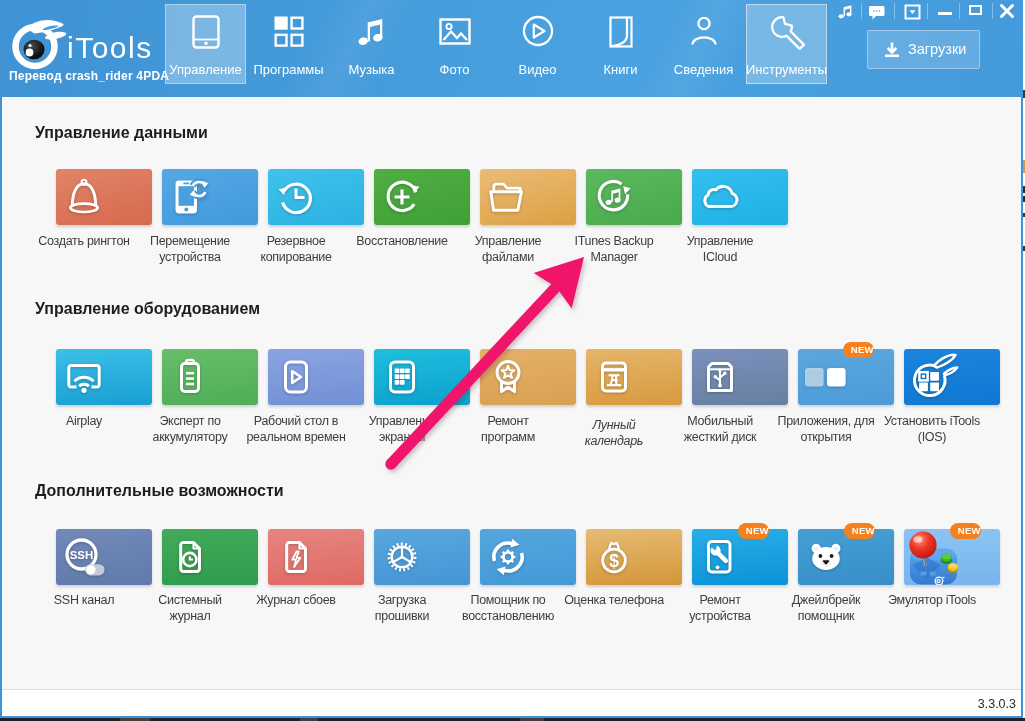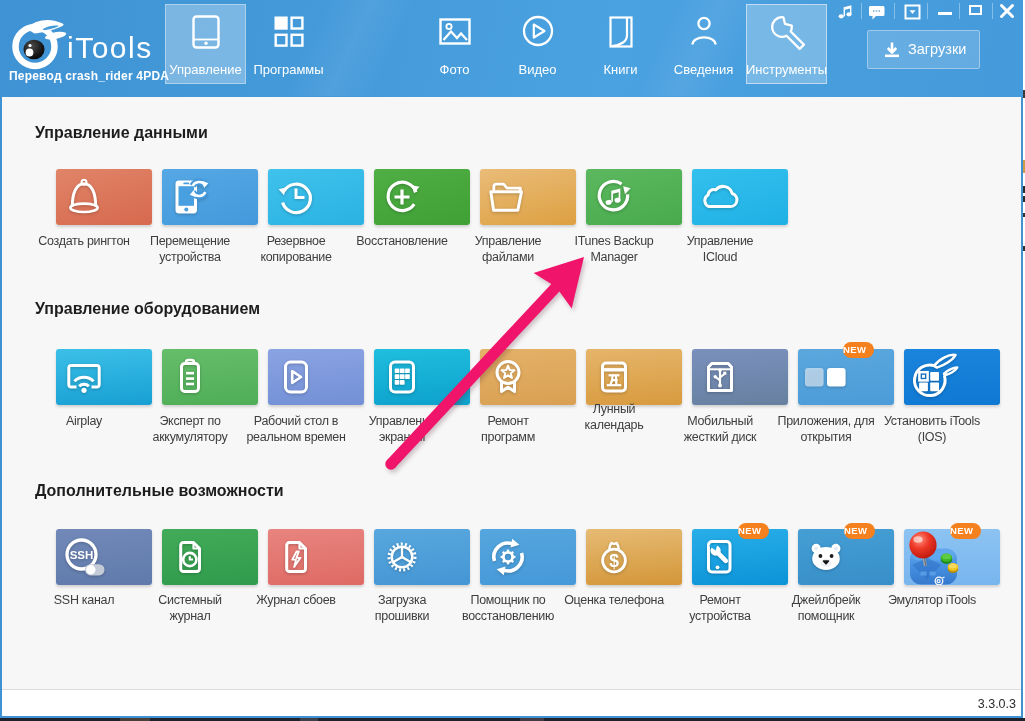--- a/index.html
+++ b/index.html
@@ -17,21 +17,21 @@
 .nav{position:absolute;top:0;width:81px;height:96px;text-align:center;}
 .nav .lab{position:absolute;left:-20px;right:-20px;top:62px;font-size:13px;color:#ffffff;}
 .navsel{position:absolute;top:4px;height:80px;width:81px;background:rgba(255,255,255,.30);border:1px solid rgba(255,255,255,.38);box-sizing:border-box;}
 .navsel2{position:absolute;top:4px;height:80px;width:81px;background:rgba(255,255,255,.26);border:1px solid rgba(215,230,245,.75);box-sizing:border-box;}
 .sep{position:absolute;top:3px;width:1px;height:16px;background:rgba(255,255,255,.35);}
 #dlbtn{position:absolute;left:867px;top:30px;width:113px;height:39px;background:rgba(255,255,255,.17);border:1px solid #a0c9ec;box-sizing:border-box;border-radius:2px;color:#fff;font-size:14.5px;}
 .sect{position:absolute;left:35px;font-size:16px;font-weight:bold;color:#1d1d1d;}
 .tile{position:absolute;width:56px;height:56px;border-radius:3px;box-shadow:0 2px 3px rgba(0,0,0,0.16);padding-left:40px;}
 .tile svg{position:absolute;left:0;top:0;filter:drop-shadow(0.5px 1.5px 1.5px rgba(0,0,0,0.22));}
 .lbl{position:absolute;width:136px;text-align:center;font-size:12.5px;letter-spacing:-0.3px;line-height:15.5px;color:#3e3e3e;}
-.badge{position:absolute;width:31px;height:16px;border-radius:8px;background:#f5801e;color:#fff;font-size:9.5px;font-weight:bold;text-align:left;line-height:16.5px;letter-spacing:.4px;}
+.badge{position:absolute;width:31px;height:16px;border-radius:8px;background:#f5801e;color:#fff;font-size:9.5px;font-weight:bold;text-align:right;line-height:16.5px;letter-spacing:.4px;}
 .wmark{position:absolute;}
 </style>
 </head>
 <body>
 <div id="stage">
   <div id="hdr">
     <div class="hray" style="left:150px;"></div>
     <div class="hray" style="left:500px;"></div>
 
     <svg width="170" height="66" viewBox="0 0 170 66" style="position:absolute;left:4px;top:8px;">
@@ -66,20 +66,28 @@
     </div>
     <div class="nav" style="left:248px;">
       <svg width="36" height="36" viewBox="0 0 36 36" style="margin-top:14px;">
         <rect x="3.5" y="2.5" width="13.2" height="13.2" fill="#fff"></rect>
         <rect x="20.6" y="3.7" width="10.8" height="10.8" fill="none" stroke="#fff" stroke-width="2.4"></rect>
         <rect x="4.7" y="20.8" width="10.8" height="10.8" fill="none" stroke="#fff" stroke-width="2.4"></rect>
         <rect x="20.6" y="20.8" width="10.8" height="10.8" fill="none" stroke="#fff" stroke-width="2.4"></rect>
       </svg>
       <div class="lab">Программы</div>
     </div>
+    <div class="nav" style="left:331px;">
+      <svg width="36" height="36" viewBox="0 0 36 36" style="margin-top:14px;">
+        <ellipse cx="9.2" cy="27.2" rx="4.8" ry="3.7" fill="#fff" transform="rotate(-14 9.2 27.2)"></ellipse>
+        <ellipse cx="23.8" cy="23.7" rx="4.8" ry="3.7" fill="#fff" transform="rotate(-14 23.8 23.7)"></ellipse>
+        <path d="M13.7,27.4 V8.6 L28.3,5 V23.9 H26 V10.5 L16,13 V27.4 Z" fill="#fff"></path>
+      </svg>
+      <div class="lab">Музыка</div>
+    </div>
     <div class="nav" style="left:414px;">
       <svg width="36" height="36" viewBox="0 0 36 36" style="margin-top:14px;">
         <rect x="3.5" y="5.5" width="29" height="24" fill="none" stroke="#fff" stroke-width="2.4"></rect>
         <circle cx="12" cy="12.5" r="2.6" fill="none" stroke="#fff" stroke-width="1.9"></circle>
         <path d="M6.5,26 l7.5-8.5 6,6.5 4-4.5 6,6.5" fill="none" stroke="#fff" stroke-width="2.2"></path>
       </svg>
       <div class="lab">Фото</div>
     </div>
     <div class="nav" style="left:497px;">
       <svg width="36" height="36" viewBox="0 0 36 36" style="margin-top:14px;">
@@ -285,21 +293,21 @@
       <line x1="17.5" y1="20.8" x2="38.5" y2="20.8" stroke="#fff" stroke-width="3.4"></line>
       <g stroke="#fff" stroke-width="2.2" fill="none">
         <path d="M22.6,26.3 H33.4"></path>
         <path d="M26.6,26.3 C26.6,29.8 25.7,33.6 24.3,36"></path>
         <path d="M29.9,26.3 L30.4,36"></path>
         <path d="M25,31.1 H31.6"></path>
         <path d="M20.8,36.2 H35.2"></path>
       </g>
     </svg>
   </div>
-  <div class="lbl" style="left:546px;top:402px;">Лунный<br>календарь</div>
+  <div class="lbl" style="left:546px;top:418px;font-style:italic;">Лунный<br>календарь</div>
 
   <div class="tile" style="left:692px;top:349px;background:linear-gradient(175deg,#7a90bd 0%,#67809f 100%);">
     <svg width="56" height="56" viewBox="0 0 56 56">
       <path d="M19.8,14.5 H36.2 L39.5,18 V41.5 H16.5 V18 Z" fill="none" stroke="#fff" stroke-width="3" stroke-linejoin="round"></path>
       <line x1="16.5" y1="20.3" x2="39.5" y2="20.3" stroke="#fff" stroke-width="2"></line>
       <path d="M28,22 V35" stroke="#fff" stroke-width="2.2" fill="none"></path>
       <path d="M25.9,22.3 L30.1,22.3 L28,18.8 Z" fill="#fff"></path>
       <path d="M28,31.5 L23.8,28.2" stroke="#fff" stroke-width="2.2"></path>
       <circle cx="23.2" cy="27.7" r="1.7" fill="#fff"></circle>
       <path d="M28,28.5 L32.2,25.2" stroke="#fff" stroke-width="2.2"></path>

